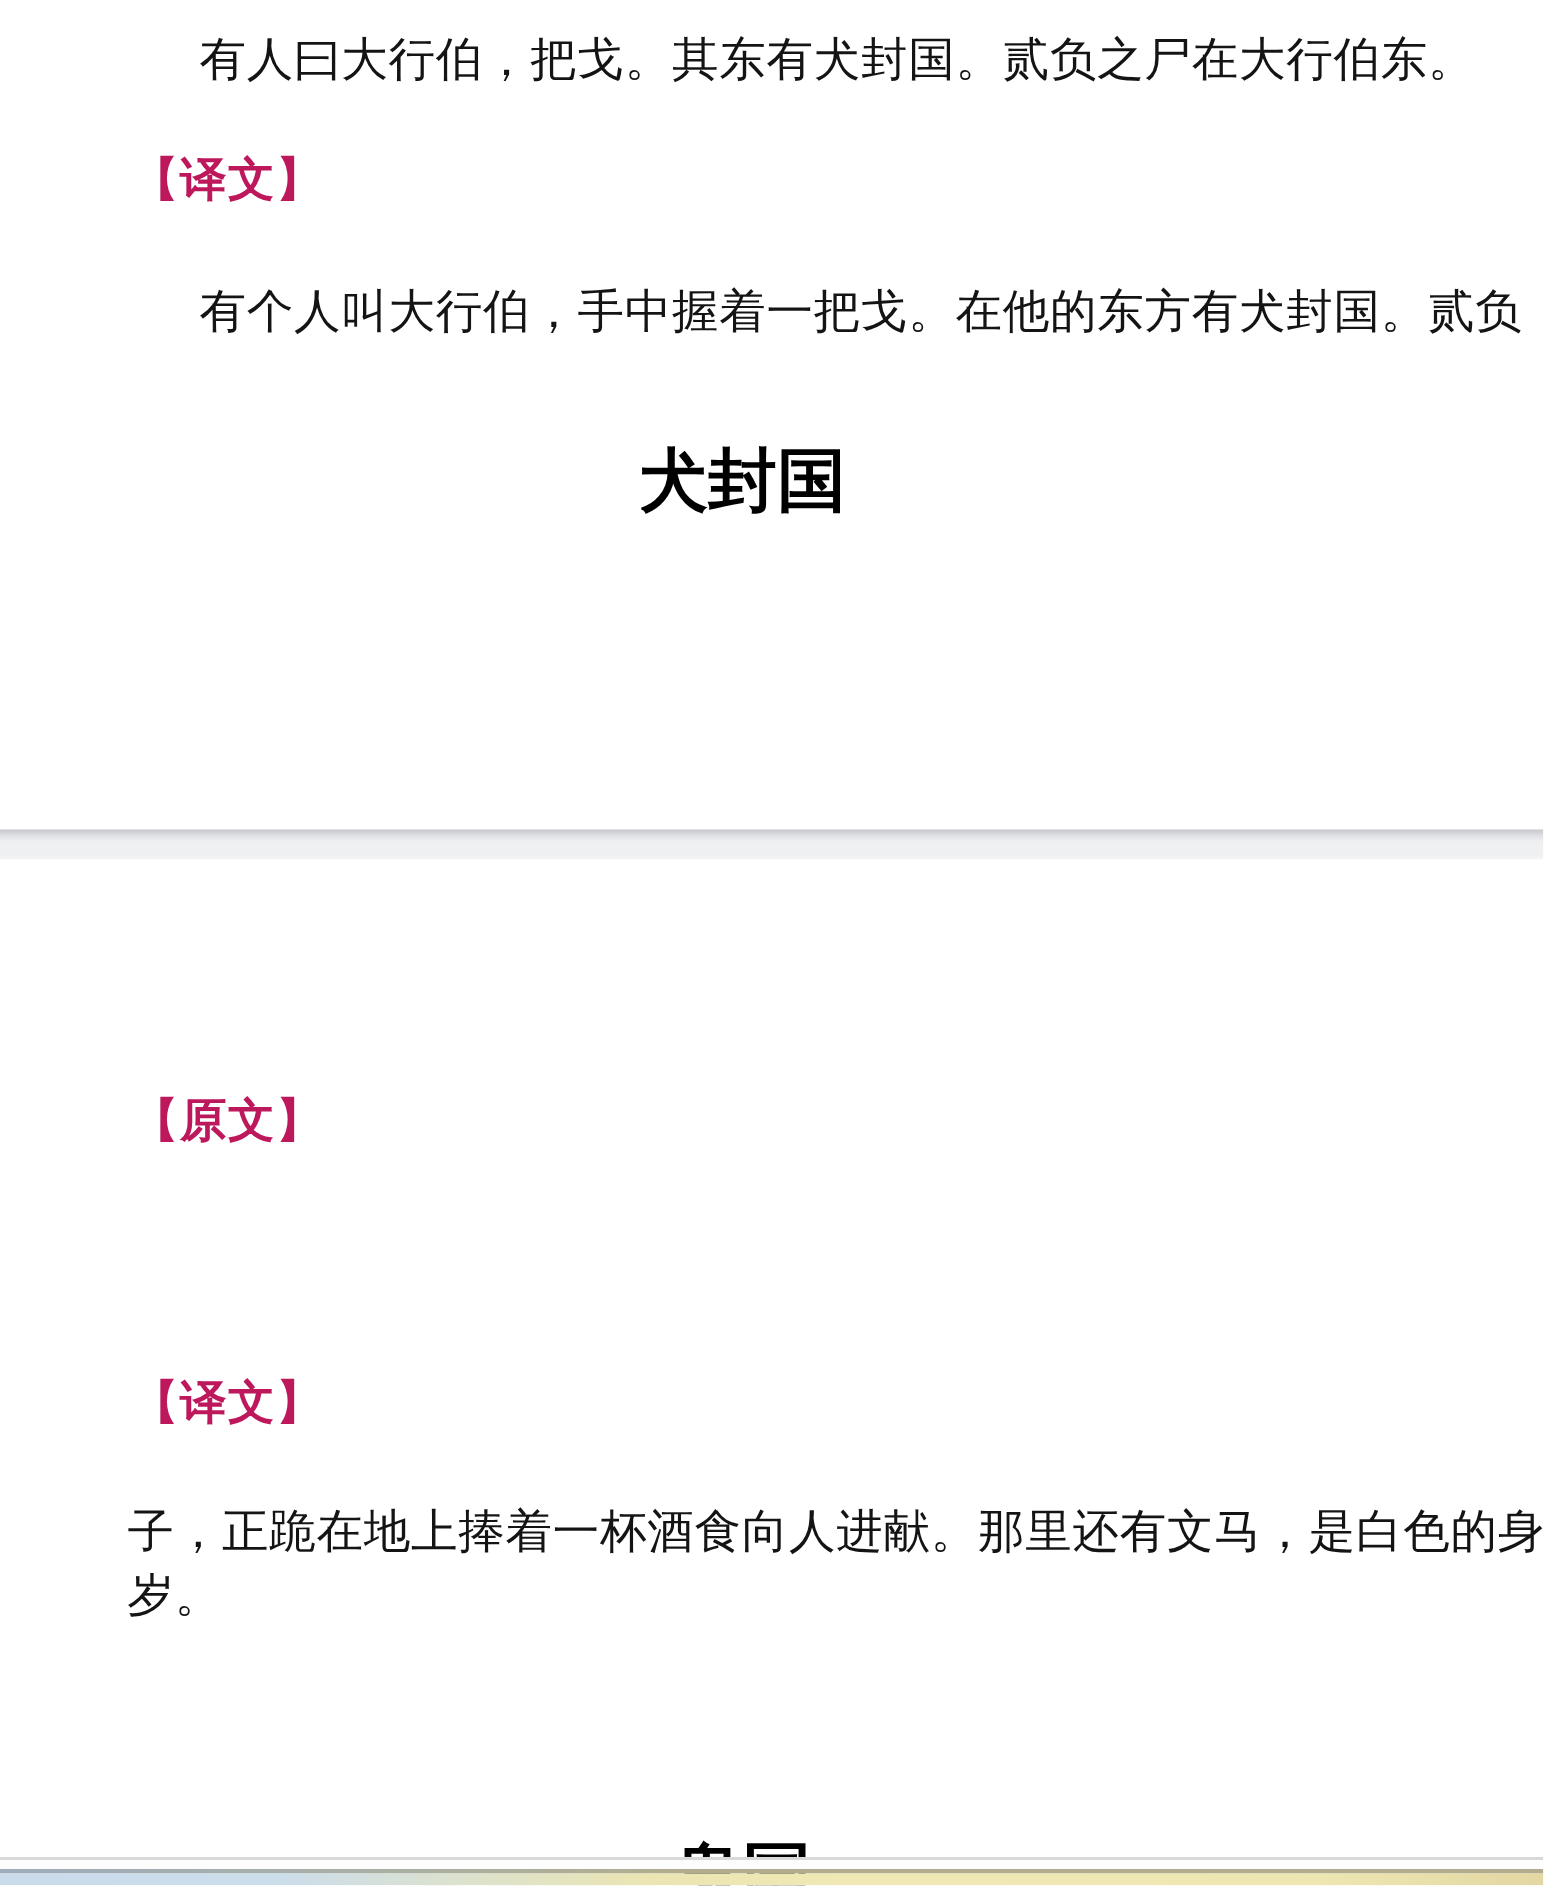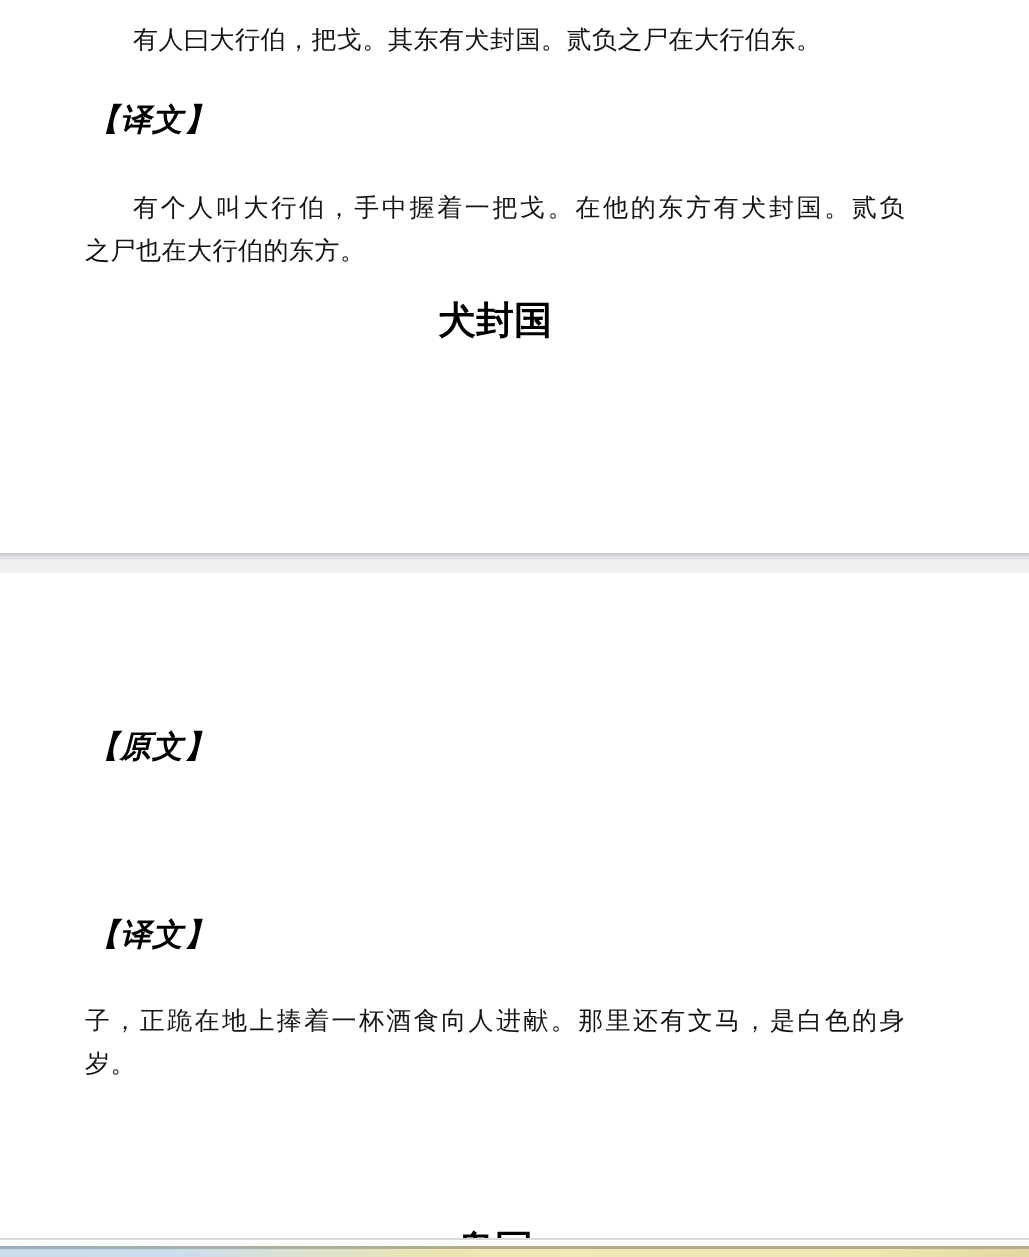--- a/index.html
+++ b/index.html
@@ -5,35 +5,35 @@
   html,body { margin:0; padding:0; background:#ffffff; }
   .screen {
     position:relative; width:1029px; height:1257px;
     background:#ffffff; overflow:hidden;
     font-family:"Liberation Serif","DejaVu Serif",serif;
     color:#141414;
   }
   
   .textblock { position:absolute; left:85px; width:820px; }
   .line {
-    font-size:25px; line-height:43px; letter-spacing:0.5px;
+    font-size:31px; line-height:43px; letter-spacing:0.5px;
     white-space:nowrap; text-align:left;
   }
   .line.just { text-align:justify; text-align-last:justify; }
   .line.indent { text-indent:48px; }
   .accent-header {
     position:absolute; left:88px;
     font-family:"Liberation Sans","DejaVu Sans",sans-serif;
     font-weight:bold; font-size:31px; line-height:40px;
-    color:#000000; letter-spacing:1px; white-space:nowrap;font-style:italic;
+    color:#be185d; letter-spacing:1px; white-space:nowrap;
   }
   .section-title {
     position:absolute; left:85px; width:820px; text-align:center;
     font-family:"Liberation Sans","DejaVu Sans",sans-serif;
-    font-weight:bold; font-size:38px; line-height:48px; color:#000;
+    font-weight:bold; font-size:46px; line-height:48px; color:#000;
     white-space:nowrap;
   }
   .title-clip { overflow:hidden; }
   
   .page-gap {
     position:absolute; left:0; top:553px; width:1029px; height:20px;
     background:linear-gradient(to bottom,
       #c6c8cb 0px, #dddfe2 4px, #eef0f2 8px, #eef0f2 17px, #f5f6f8 20px);
   }
   
@@ -64,21 +64,20 @@
   <div>
 
     <div class="textblock" style="top:18px;">
       <div class="line indent">有人曰大行伯，把戈。其东有犬封国。贰负之尸在大行伯东。</div>
     </div>
 
     <div class="accent-header" style="top:100px;">【译文】</div>
 
     <div class="textblock" style="top:186px;">
       <div class="line indent just">有个人叫大行伯，手中握着一把戈。在他的东方有犬封国。贰负</div>
-      <div class="line">之尸也在大行伯的东方。</div>
     </div>
 
     <div class="section-title" style="top:296px;">犬封国</div>
   </div>
 
   <div class="page-gap"></div>
 
   <div>
 
     <div class="accent-header" style="top:703px;margin-top:24px;">【原文】</div>

